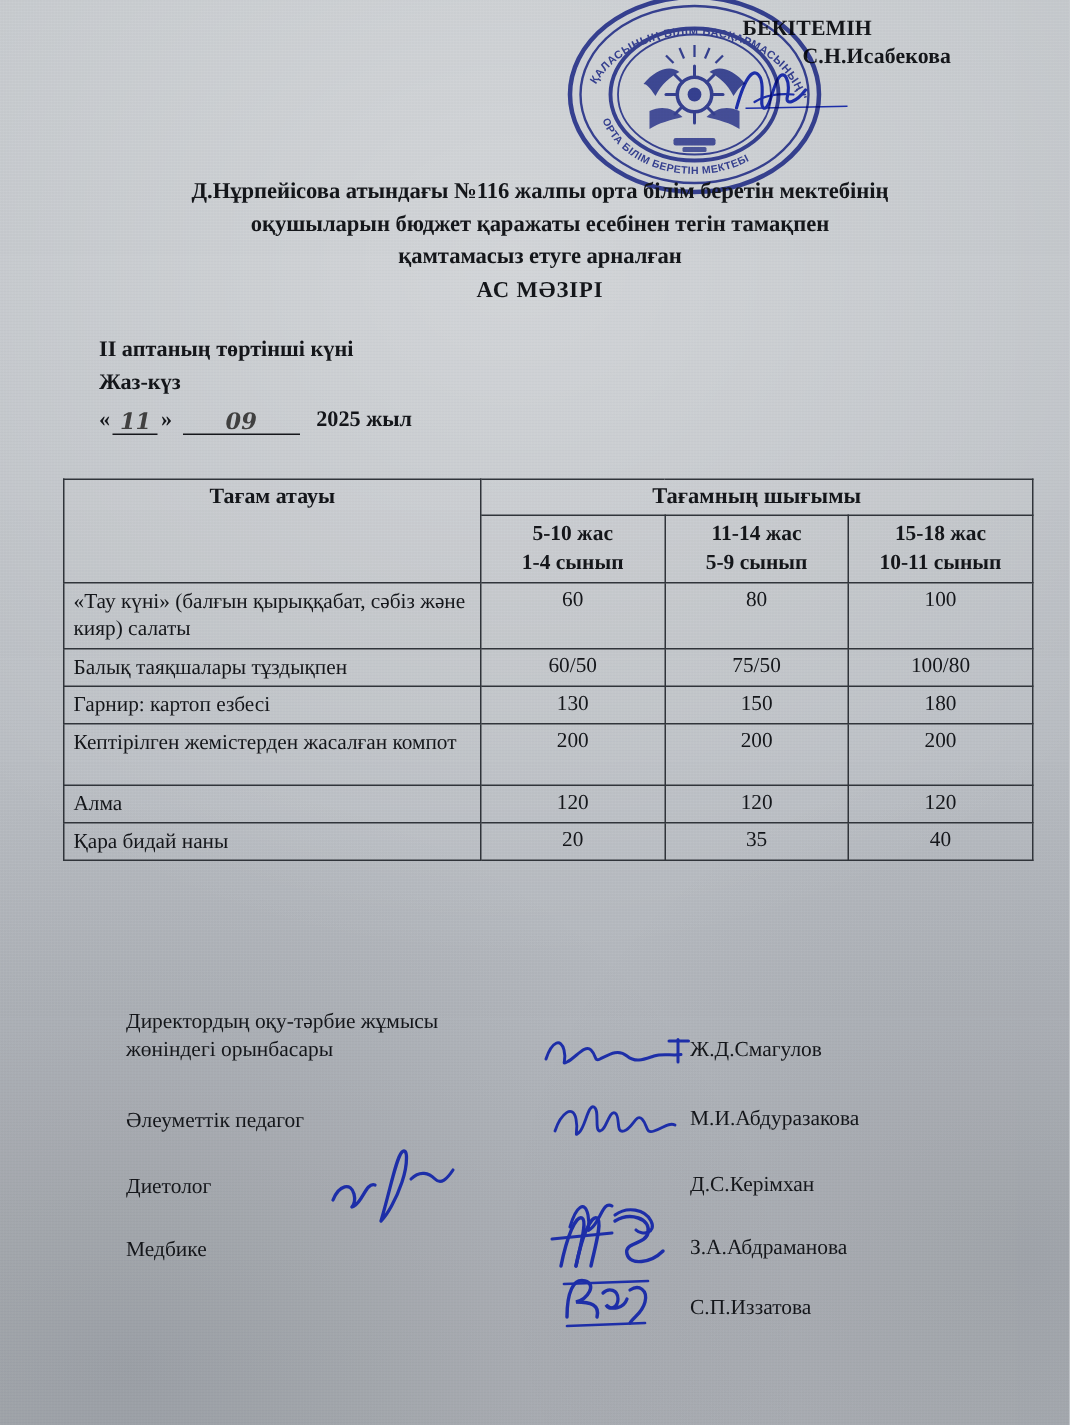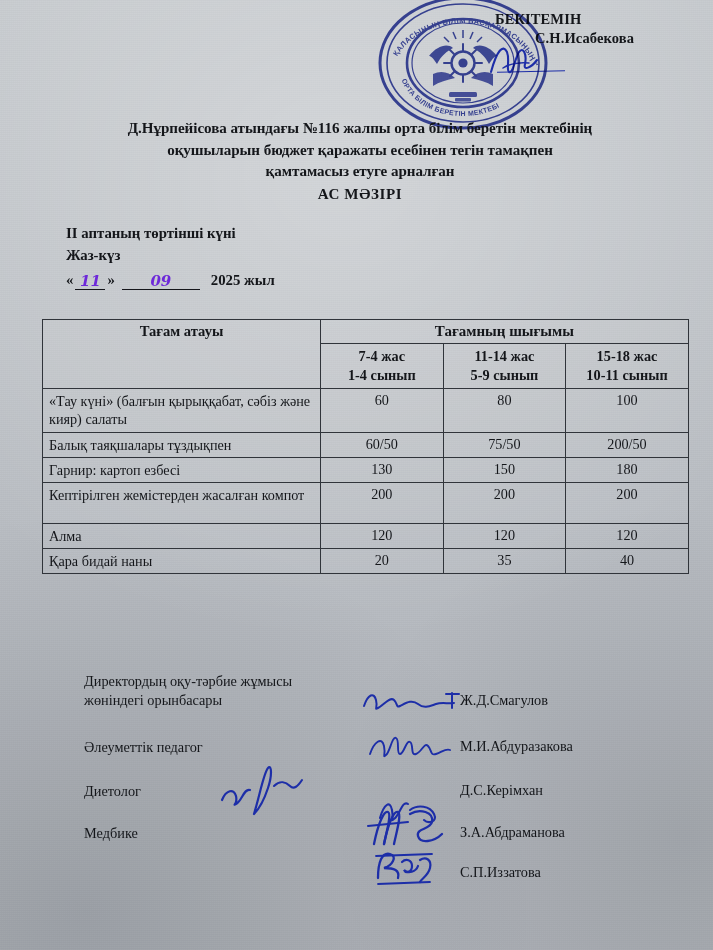--- a/index.html
+++ b/index.html
@@ -120,21 +120,21 @@
     align-items: flex-end;
     gap: 2px;
     margin-top: 2px;
   }
   .hw-slot {
     display: inline-block;
     position: relative;
     text-align: center;
     font-family: "DejaVu Serif", serif;
     font-style: italic;
-    color: #6d28d9;
+    color: #404040;
     font-size: 15px;
     border-bottom: 1.4px solid #15161b;
     line-height: 1.05;
     transform: translateY(-1px);
   }
   .hw-day { width: 30px; }
   .hw-month { width: 78px; margin-left: 5px; margin-right: 5px; }
   .quote { font-weight: bold; }
   .year { margin-left: 4px; }
 
@@ -330,21 +330,21 @@
         <col class="c-age">
         <col class="c-age">
     </colgroup>
     <thead>
       <tr>
         <th class="name-head" rowspan="2">Тағам атауы</th>
         <th class="yield-head" colspan="3">Тағамның шығымы</th>
       </tr>
       <tr>
         <th class="age-head">
-          <span>7-4 жас</span>
+          <span>5-10 жас</span>
           <span class="l2">1-4 сынып</span>
         </th>
         <th class="age-head">
           <span>11-14 жас</span>
           <span class="l2">5-9 сынып</span>
         </th>
         <th class="age-head">
           <span>15-18 жас</span>
           <span class="l2">10-11 сынып</span>
         </th>
@@ -354,21 +354,21 @@
       <tr class="tall">
         <td class="dish">«Тау күні» (балғын қырыққабат, сәбіз және кияр) салаты</td>
         <td class="qty">60</td>
         <td class="qty">80</td>
         <td class="qty">100</td>
       </tr>
       <tr class="short">
         <td class="dish">Балық таяқшалары тұздықпен</td>
         <td class="qty">60/50</td>
         <td class="qty">75/50</td>
-        <td class="qty">200/50</td>
+        <td class="qty">100/80</td>
       </tr>
       <tr class="short">
         <td class="dish">Гарнир: картоп езбесі</td>
         <td class="qty">130</td>
         <td class="qty">150</td>
         <td class="qty">180</td>
       </tr>
       <tr class="tall">
         <td class="dish">Кептірілген жемістерден жасалған компот</td>
         <td class="qty">200</td>

